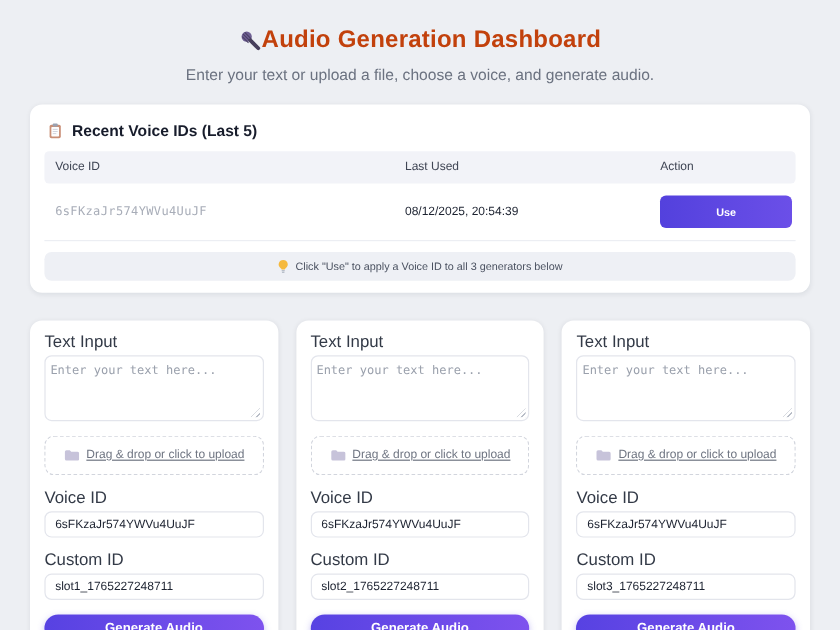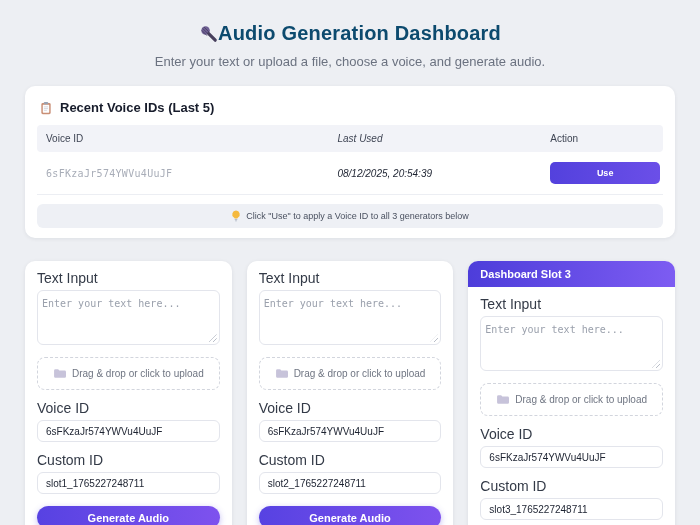--- a/index.html
+++ b/index.html
@@ -4,21 +4,21 @@
 <style>
   * { margin:0; padding:0; box-sizing:border-box; }
   html,body { width:700px; height:525px; overflow:hidden; }
   body {
     background:#edeff3;
     font-family:"Liberation Sans", sans-serif;
     color:#232838;
   }
   .page-header { text-align:center; padding-top:22px; }
   .page-title {
-    font-size:20px; font-weight:bold; color:#0c4a6e;
+    font-size:20px; font-weight:bold; color:#c2410c;
     display:inline-flex; align-items:center; gap:0; letter-spacing:.2px;
   }
   .page-subtitle { margin-top:7px; font-size:13px; color:#6b7280; }
   .container { width:650px; margin:0 auto; }
 
   
   .recent-card {
     margin-top:17px; background:#fff; border-radius:10px;
     box-shadow:0 1px 4px rgba(20,24,40,.07);
     padding:12px 12px 10px;
@@ -30,29 +30,29 @@
   .vtable { margin-top:10px; }
   .thead {
     display:flex; align-items:center; background:#f2f3f8; border-radius:4px;
     font-size:10px; color:#3f4554; padding:8px 0;
   }
   .trow {
     display:flex; align-items:center; padding:10px 0;
     border-bottom:1px solid #eceef3;
   }
   .col-voice { width:48%; padding-left:9px; }
-  .col-last  { width:34%;font-style:italic; }
+  .col-last  { width:34%; }
   .col-action{ width:18%; padding-right:3px; }
   .voice-mono {
     font-family:"DejaVu Sans Mono", monospace;
     font-size:10px; color:#a8adb8; letter-spacing:.3px;
   }
   .last-used { font-size:10px; color:#1c2230; }
   .use-btn {
-    display:block; width:100%; height:22px; border:none; border-radius:5px;
+    display:block; width:100%; height:27px; border:none; border-radius:5px;
     background:linear-gradient(90deg,#5341dd,#6b4fe8);
     color:#fff; font-size:9px; font-weight:bold; cursor:pointer;
     font-family:"Liberation Sans", sans-serif;
   }
   .tip-bar {
     margin-top:9px; background:#eef0f5; border-radius:6px;
     text-align:center; padding:6px 4px; font-size:9px; color:#4a5160;
     display:flex; align-items:center; justify-content:center; gap:5px;
   }
 
@@ -77,21 +77,21 @@
   }
   textarea.text-input::placeholder { color:#9aa0ac; }
   .resize-handle {
     position:absolute; right:3px; bottom:3px; width:8px; height:8px;
     background:repeating-linear-gradient(135deg, transparent 0 2px, #b9bec8 2px 3px);
     clip-path:polygon(100% 0, 100% 100%, 0 100%);
   }
   .upload-zone {
     margin-top:12px; border:1.5px dashed #d2d5dd; border-radius:8px;
     padding:10px 4px; text-align:center; font-size:10px; color:#6f7582;
-    cursor:pointer; display:flex; align-items:center; justify-content:center; gap:6px;
+    cursor:pointer; display:flex; align-items:center; justify-content:center; gap:6px;text-decoration:underline;
   }
   .field-group { margin-top:10px; }
   input.id-input {
     width:100%; height:22px; border:1px solid #e3e5ec; border-radius:6px;
     padding:0 8px; font-size:10px; color:#1c2230; background:#fff;
     font-family:"Liberation Sans", sans-serif; display:block;
   }
   .gen-btn {
     margin-top:12px; width:100%; height:23px; border:none; border-radius:999px;
     background:linear-gradient(90deg,#5742e2,#7e52ee);
@@ -210,21 +210,20 @@
         </div>
         <div class="field-group">
           <div class="field-label">Custom ID</div>
           <input class="id-input" type="text" value="slot2_1765227248711" style="">
         </div>
         <button class="gen-btn">Generate Audio</button>
       </div>
     </div>
 
     <div class="slot-card">
-      <div class="slot-header">Dashboard Slot 3</div>
       <div class="slot-body">
         <div class="field-label">Text Input</div>
         <div class="ta-wrap">
           <textarea class="text-input" placeholder="Enter your text here..." style=""></textarea>
           <span class="resize-handle"></span>
         </div>
         <div class="upload-zone">
           <span class="icon">
             <svg width="13" height="11" viewBox="0 0 24 20">
               <path d="M2 4.5A2.5 2.5 0 0 1 4.5 2h5l2.2 2.5h9.8A2.5 2.5 0 0 1 24 7v8.5a2.5 2.5 0 0 1-2.5 2.5h-17A2.5 2.5 0 0 1 2 15.5z" fill="#c7c3da"></path>

